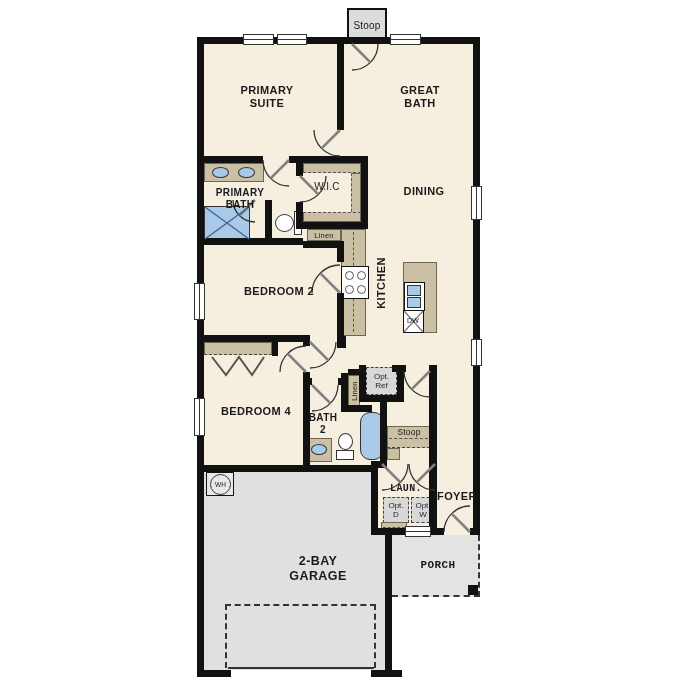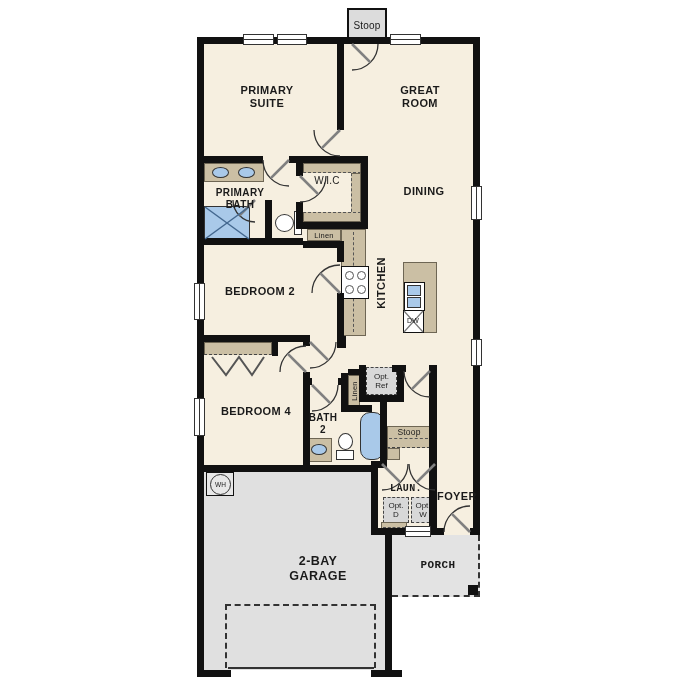--- a/index.html
+++ b/index.html
@@ -237,28 +237,28 @@
   <div class="abs win win-h" style="left:390px;top:34px;width:31px;height:11px;z-index:25;"></div>
   <div class="abs win win-v" style="left:194px;top:283px;width:11px;height:37px;z-index:25;"></div>
   <div class="abs win win-v" style="left:194px;top:398px;width:11px;height:38px;z-index:25;"></div>
   <div class="abs win win-v" style="left:471px;top:186px;width:11px;height:34px;z-index:25;"></div>
   <div class="abs win win-v" style="left:471px;top:339px;width:11px;height:27px;z-index:25;"></div>
   <div class="abs win win-h" style="left:405px;top:526px;width:26px;height:11px;z-index:25;"></div>
 
   <div class="lbl" style="left:267px;top:97px;">PRIMARY
 SUITE</div>
   <div class="lbl" style="left:420px;top:97px;">GREAT
-ROOM</div>
+BATH</div>
   <div class="lbl sm" style="left:240px;top:199px;">PRIMARY
 BATH</div>
-  <div class="lbl tiny" style="left:327px;top:181px;">W.I.C</div>
+  <div class="lbl tiny" style="left:327px;top:187px;">W.I.C</div>
   <div class="lbl" style="left:424px;top:192px;">DINING</div>
   <div class="lbl rot" style="left:382px;top:283px;">KITCHEN</div>
   <div class="lbl tiny" style="left:324px;top:235px;font-size:7.5px;">Linen</div>
-  <div class="lbl" style="left:260px;top:292px;text-align:right;">BEDROOM 2</div>
+  <div class="lbl" style="left:279px;top:292px;text-align:right;">BEDROOM 2</div>
   <div class="lbl" style="left:256px;top:412px;">BEDROOM 4</div>
   <div class="lbl sm" style="left:323px;top:424px;">BATH
 2</div>
   <div class="lbl tiny rot" style="left:354px;top:391px;font-size:7.5px;">Linen</div>
   <div class="lbl tiny" style="left:409px;top:432px;font-size:8.5px;">Stoop</div>
   <div class="lbl sm" style="left:406px;top:489px;font-family:Liberation Mono, monospace;">LAUN.</div>
   <div class="lbl" style="left:457px;top:497px;">FOYER</div>
   <div class="lbl big" style="left:298px;top:569px;margin-left:20px;">2-BAY
 GARAGE</div>
   <div class="lbl" style="left:438px;top:566px;font-family:Liberation Mono, monospace;">PORCH</div>

